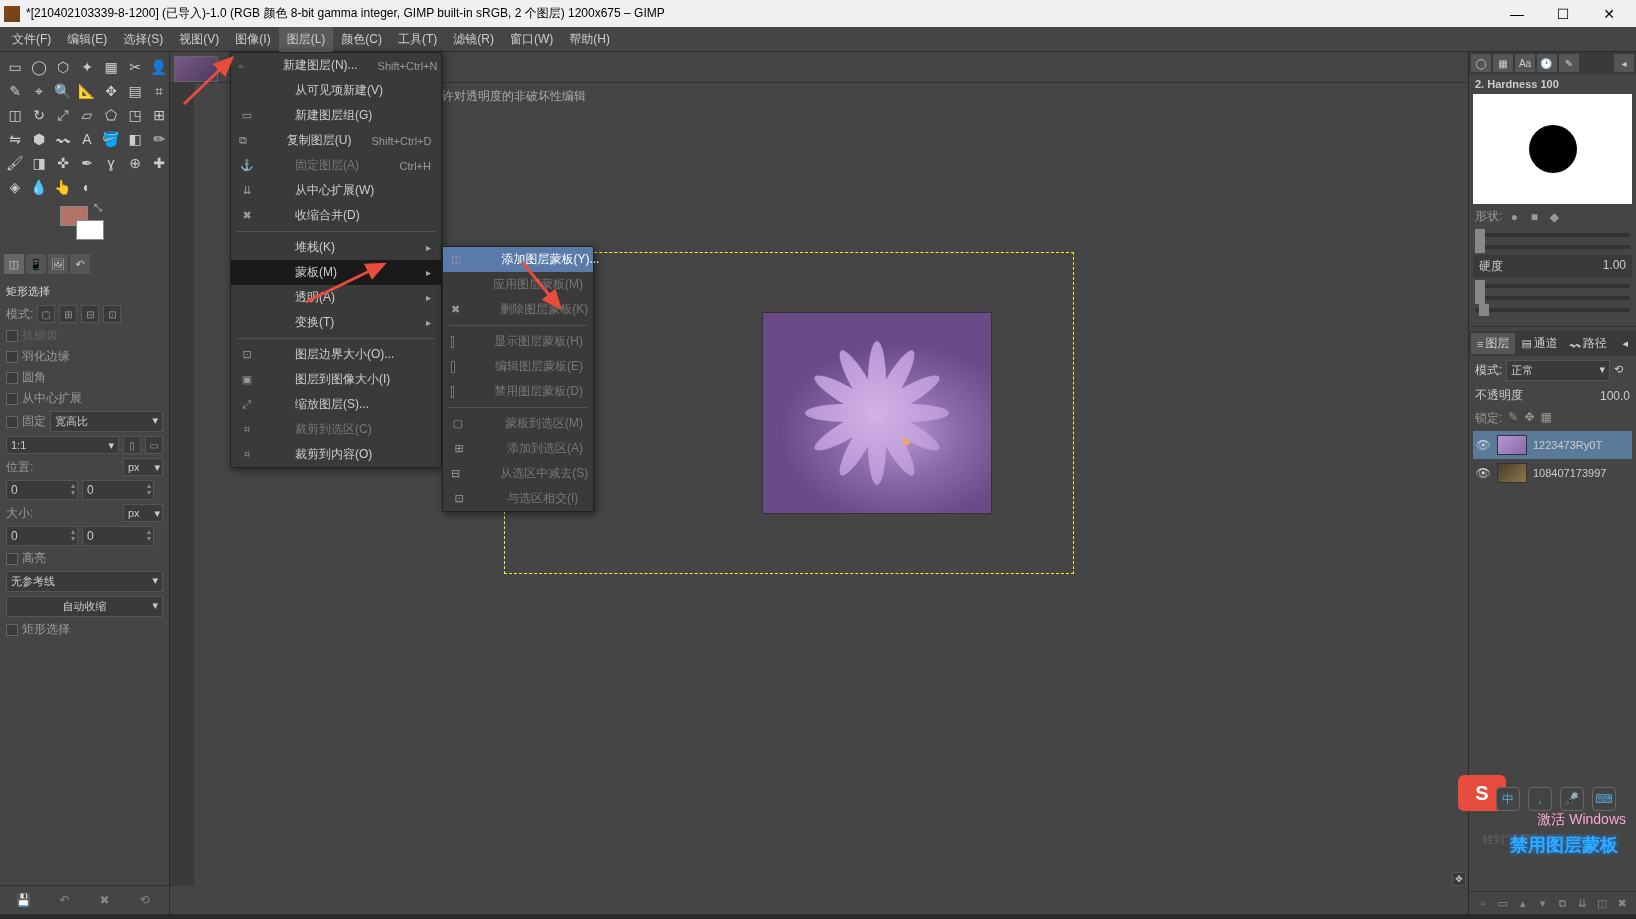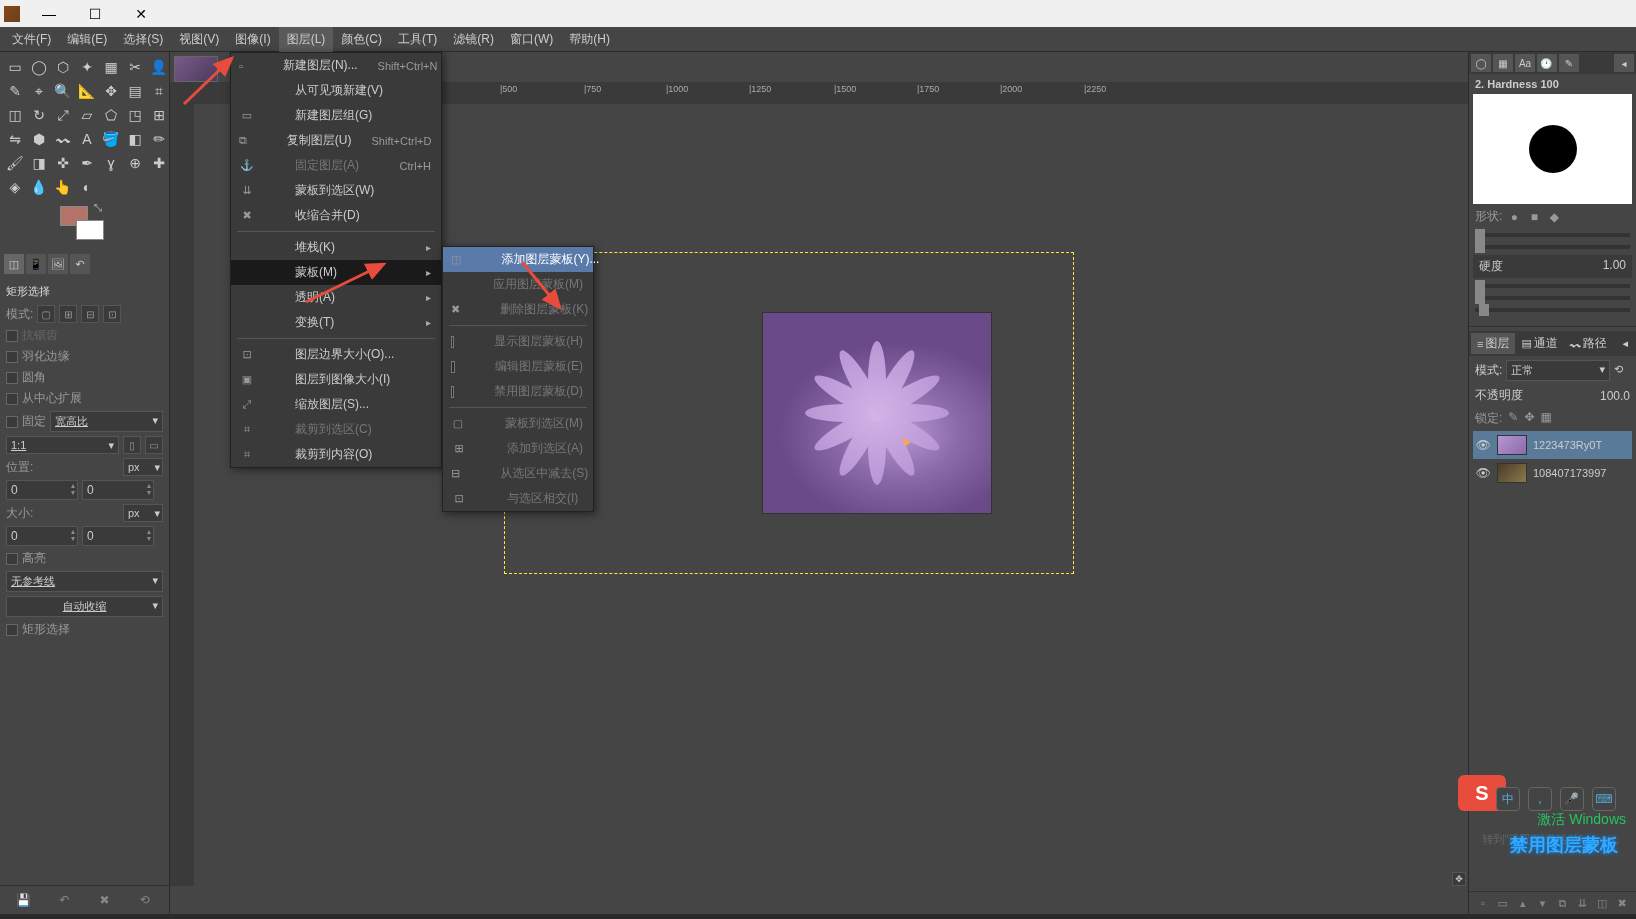--- a/index.html
+++ b/index.html
@@ -29,21 +29,21 @@
 .bgc { position: absolute; left: 76px; top: 18px; width: 28px; height: 20px; background: #fff; border: 1px solid #888; }
 .swap { position: absolute; left: 94px; top: 0; font-size: 10px; color: #ccc; }
 .options-tabs { display: flex; gap: 2px; padding: 2px 4px; }
 .opt-tab { width: 20px; height: 20px; background: #555; display:flex;align-items:center;justify-content:center;font-size:11px;}
 .opt-tab.sel { background: #666; }
 .tool-options { padding: 4px 6px; flex: 1; overflow: hidden; }
 .to-title { color: #ddd; padding: 4px 0; font-size: 11px; }
 .to-row { display: flex; align-items: center; gap: 4px; padding: 2px 0; color: #999; font-size: 11px; }
 .to-mode-btn { width: 18px; height: 18px; background: #3a3a3a; border:1px solid #555; display:inline-flex;align-items:center;justify-content:center;font-size:10px;}
 .to-check { width: 12px; height: 12px; border: 1px solid #666; background: #3a3a3a; display:inline-block;}
-.to-select { flex:1; background:#3a3a3a; border:1px solid #555; padding:2px 4px; color:#ccc; position:relative;font-size:11px;text-decoration:underline;}
+.to-select { flex:1; background:#3a3a3a; border:1px solid #555; padding:2px 4px; color:#ccc; position:relative;font-size:11px;}
 .to-select::after { content:"▾"; position:absolute; right:4px; }
 .to-spin { display:flex; gap:4px; }
 .to-spinbox { width:72px; background:#3a3a3a; border:1px solid #555; padding:2px 4px; color:#ccc; position:relative;font-size:11px;}
 .to-spinbox .spin-btns{position:absolute;right:2px;top:1px;font-size:8px;line-height:7px;color:#888;}
 .to-unit { width:40px; background:#3a3a3a; border:1px solid #555; padding:2px 4px; color:#ccc; position:relative;font-size:11px;}
 .to-unit::after{content:"▾";position:absolute;right:2px;}
 .to-bottom-icons{display:flex;justify-content:space-around;padding:6px 4px;border-top:1px solid #333;margin-top:auto;}
 .to-bottom-icons span{width:16px;height:16px;color:#888;display:flex;align-items:center;justify-content:center;}
 
 
@@ -95,21 +95,21 @@
 .layer-item.sel{background:#5a7a9a;}
 .eye{width:16px;height:16px;display:flex;align-items:center;justify-content:center;font-size:12px;}
 .layer-thumb{width:30px;height:20px;background:#888;border:1px solid #333;}
 .lt1{background:linear-gradient(135deg,#b896d4,#8a6aa8);}
 .lt2{background:linear-gradient(135deg,#4a3a2a,#8a7a4a);}
 .layer-name{font-size:11px;overflow:hidden;text-overflow:ellipsis;white-space:nowrap;flex:1;}
 .layer-bottom-icons{display:flex;justify-content:space-around;padding:4px;border-top:1px solid #333;}
 .layer-bottom-icons span{width:14px;height:14px;color:#888;font-size:11px;display:flex;align-items:center;justify-content:center;}
 
 
-.watermark{position:absolute;right:10px;bottom:90px;color:#22c55e;font-size:14px;pointer-events:none;}
+.watermark{position:absolute;right:10px;bottom:90px;color:#f9a8d4;font-size:14px;pointer-events:none;}
 .watermark2{position:absolute;right:10px;bottom:72px;color:#666;font-size:11px;pointer-events:none;}
 .ime-badge{position:absolute;right:130px;bottom:108px;width:48px;height:36px;background:#e74c3c;border-radius:6px;display:flex;align-items:center;justify-content:center;color:#fff;font-size:20px;font-weight:bold;}
 .ime-icons{position:absolute;right:20px;bottom:108px;display:flex;gap:8px;}
 .ime-icon{width:24px;height:24px;background:#444;border-radius:4px;border:1px solid #666;display:flex;align-items:center;justify-content:center;font-size:12px;color:#5ad;}
 .site-badge{position:absolute;right:18px;bottom:62px;font-size:18px;color:#3af;font-weight:bold;text-shadow:0 0 4px #08f;}
 
 
 .menu { position:absolute; background:#3a3a3a; border:1px solid #222; box-shadow:2px 2px 8px rgba(0,0,0,0.5); z-index:100; }
 .menu-item { display:flex; align-items:center; padding:4px 10px 4px 8px; color:#ccc; font-size:12px; gap:8px; min-height:22px;}
 .menu-item:hover:not(.disabled), .menu-item.hover { background:#5a7aaa; color:#fff;}
@@ -126,20 +126,21 @@
 .arrow-svg{position:absolute;z-index:200;pointer-events:none;}
 
 
 .bottom-strip{position:absolute;left:0;right:0;bottom:0;height:5px;background:#2a2a2a;}
 </style>
 </head>
 <body>
 
 <div class="titlebar">
   <div class="app-icon"></div>
+  <div class="title-text">*[210402103339-8-1200] (已导入)-1.0 (RGB 颜色 8-bit gamma integer, GIMP built-in sRGB, 2 个图层) 1200x675 – GIMP</div>
   <div class="win-btns">
     <div class="win-btn">—</div>
     <div class="win-btn">☐</div>
     <div class="win-btn close">✕</div>
   </div>
 </div>
 
 <div class="menubar">
   <div class="mitem">文件(F)</div>
   <div class="mitem">编辑(E)</div>
@@ -281,32 +282,20 @@
       <span>✖</span>
       <span>⟲</span>
     </div>
   </div>
 
   <div class="canvas-area">
     <div class="tab-strip">
       <div class="canvas-tab"></div>
     </div>
     <div class="ruler-corner"></div>
-    <div class="hruler">
-      <span class="ticklbl" style="left:140px">0</span>
-      <span class="ticklbl" style="left:222px">|250</span>
-      <span class="ticklbl" style="left:306px">|500</span>
-      <span class="ticklbl" style="left:390px">|750</span>
-      <span class="ticklbl" style="left:472px">|1000</span>
-      <span class="ticklbl" style="left:555px">|1250</span>
-      <span class="ticklbl" style="left:640px">|1500</span>
-      <span class="ticklbl" style="left:723px">|1750</span>
-      <span class="ticklbl" style="left:806px">|2000</span>
-      <span class="ticklbl" style="left:890px">|2250</span>
-    </div>
     <div class="vruler"></div>
     <div class="canvas-viewport">
       <div class="canvas-layer-bound"></div>
       <div class="canvas-img">
         <div class="petals">
           <div class="petal" style="transform:translate(-10%,-50%) rotate(0deg)"></div>
           <div class="petal" style="transform:translate(-10%,-50%) rotate(30deg)"></div>
           <div class="petal" style="transform:translate(-10%,-50%) rotate(60deg)"></div>
           <div class="petal" style="transform:translate(-10%,-50%) rotate(90deg)"></div>
           <div class="petal" style="transform:translate(-10%,-50%) rotate(120deg)"></div>
@@ -446,21 +435,21 @@
       <span class="menu-label">复制图层(U)</span>
       <span class="menu-shortcut">Shift+Ctrl+D</span>
     </div>
   <div class="menu-item disabled">
       <span class="menu-icon">⚓</span>
       <span class="menu-label">固定图层(A)</span>
       <span class="menu-shortcut">Ctrl+H</span>
     </div>
   <div class="menu-item">
       <span class="menu-icon">⇊</span>
-      <span class="menu-label">蒙板到选区(W)</span>
+      <span class="menu-label">从中心扩展(W)</span>
     </div>
   <div class="menu-item">
       <span class="menu-icon">✖</span>
       <span class="menu-label">收缩合并(D)</span>
     </div>
   <div class="menu-sep"></div>
   <div class="menu-item">
       <span class="menu-icon"></span>
       <span class="menu-label">堆栈(K)</span>
       <span class="menu-arrow">▸</span>

